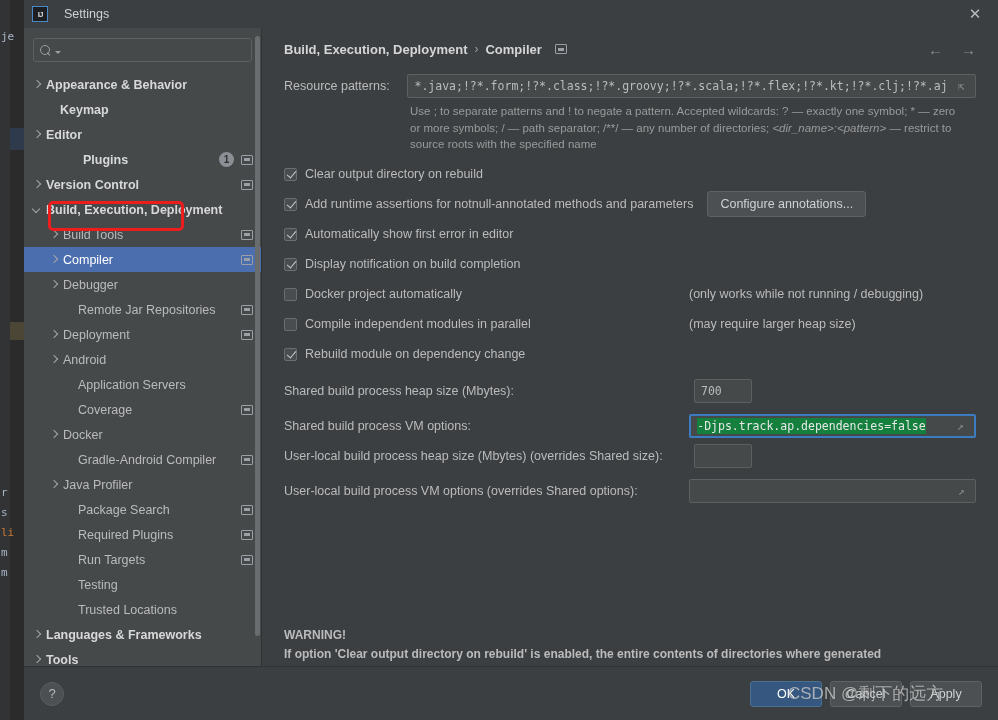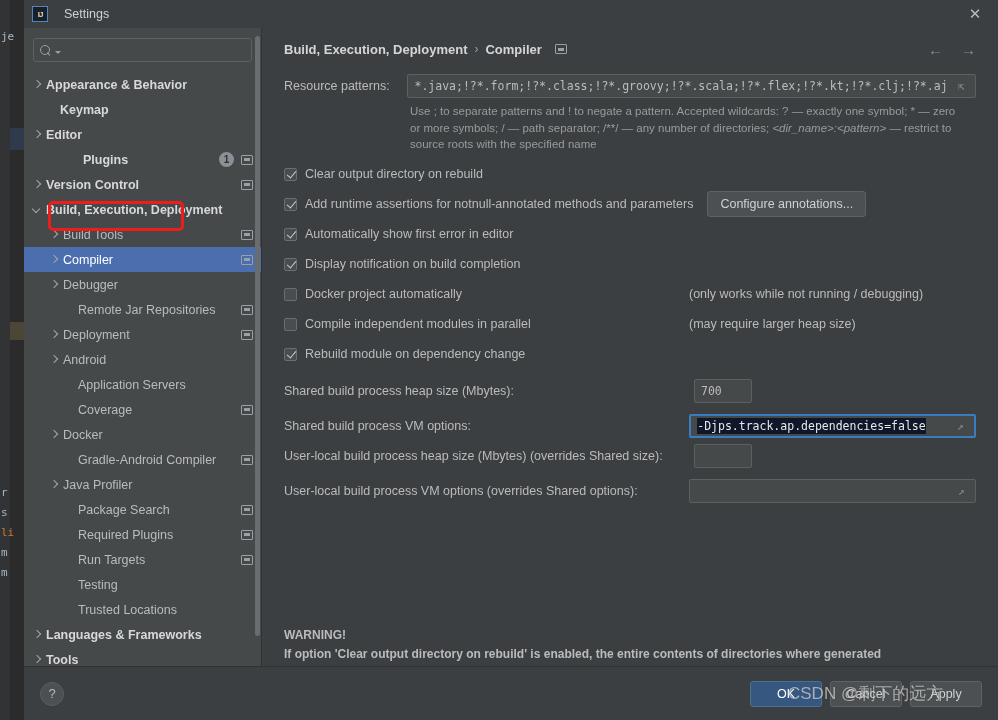--- a/index.html
+++ b/index.html
@@ -197,21 +197,21 @@
     overflow: hidden; white-space: nowrap;
   }
   .text-input.focused {
     border: 2px solid #3b7bbf; background: #45494a;
   }
   .expand-icon {
     margin-left: auto; flex: 0 0 11px; width: 11px; height: 11px;
     position: relative; color: #8a8d8f; font-size: 11px; line-height: 11px;
   }
   .sel-text {
-    background: #0f172a; color: #e8e8e8; padding: 1px 0;
+    background: #15803d; color: #e8e8e8; padding: 1px 0;
   }
 
   #hint-text {
     margin-left: 126px; margin-top: 5px;
     font-size: 11.5px; color: #9a9a9a; line-height: 1.45;
     max-width: 600px;
   }
   #hint-text i { font-style: italic; }
 
   .check-row {

